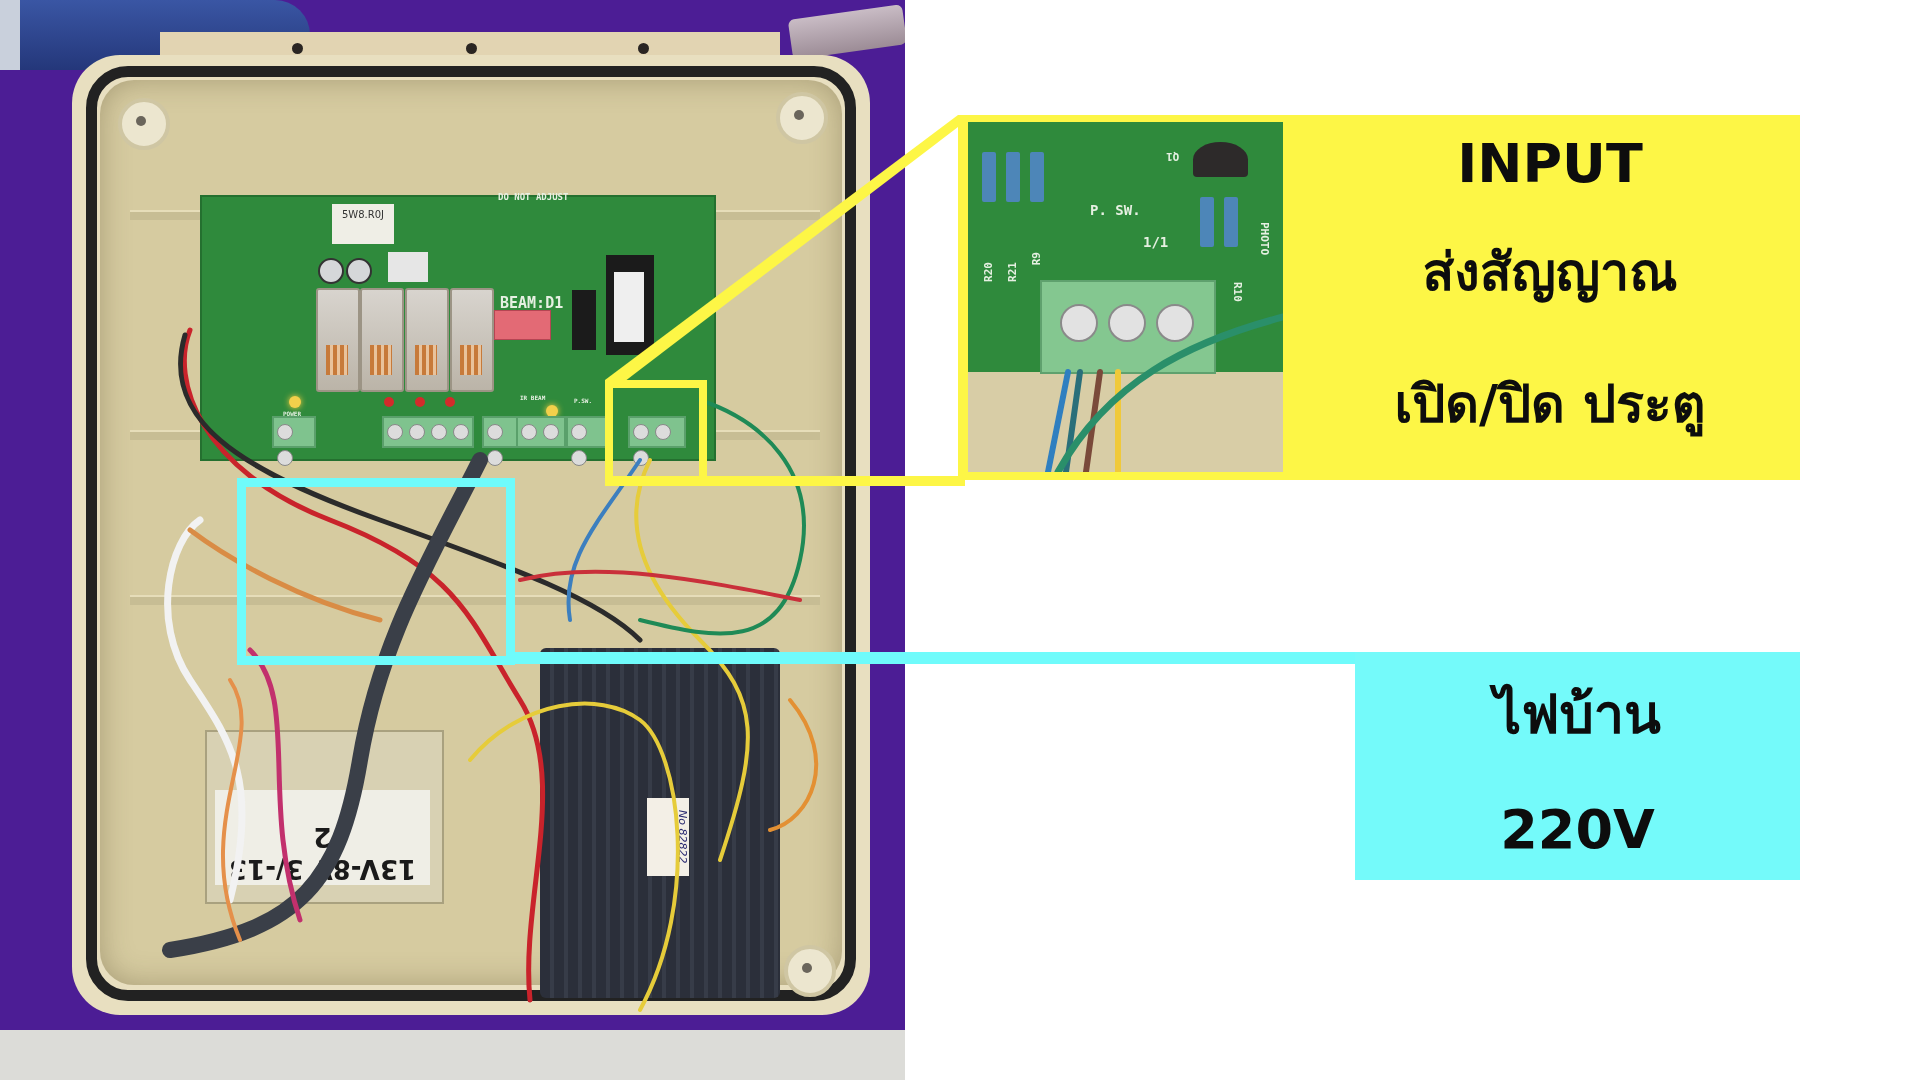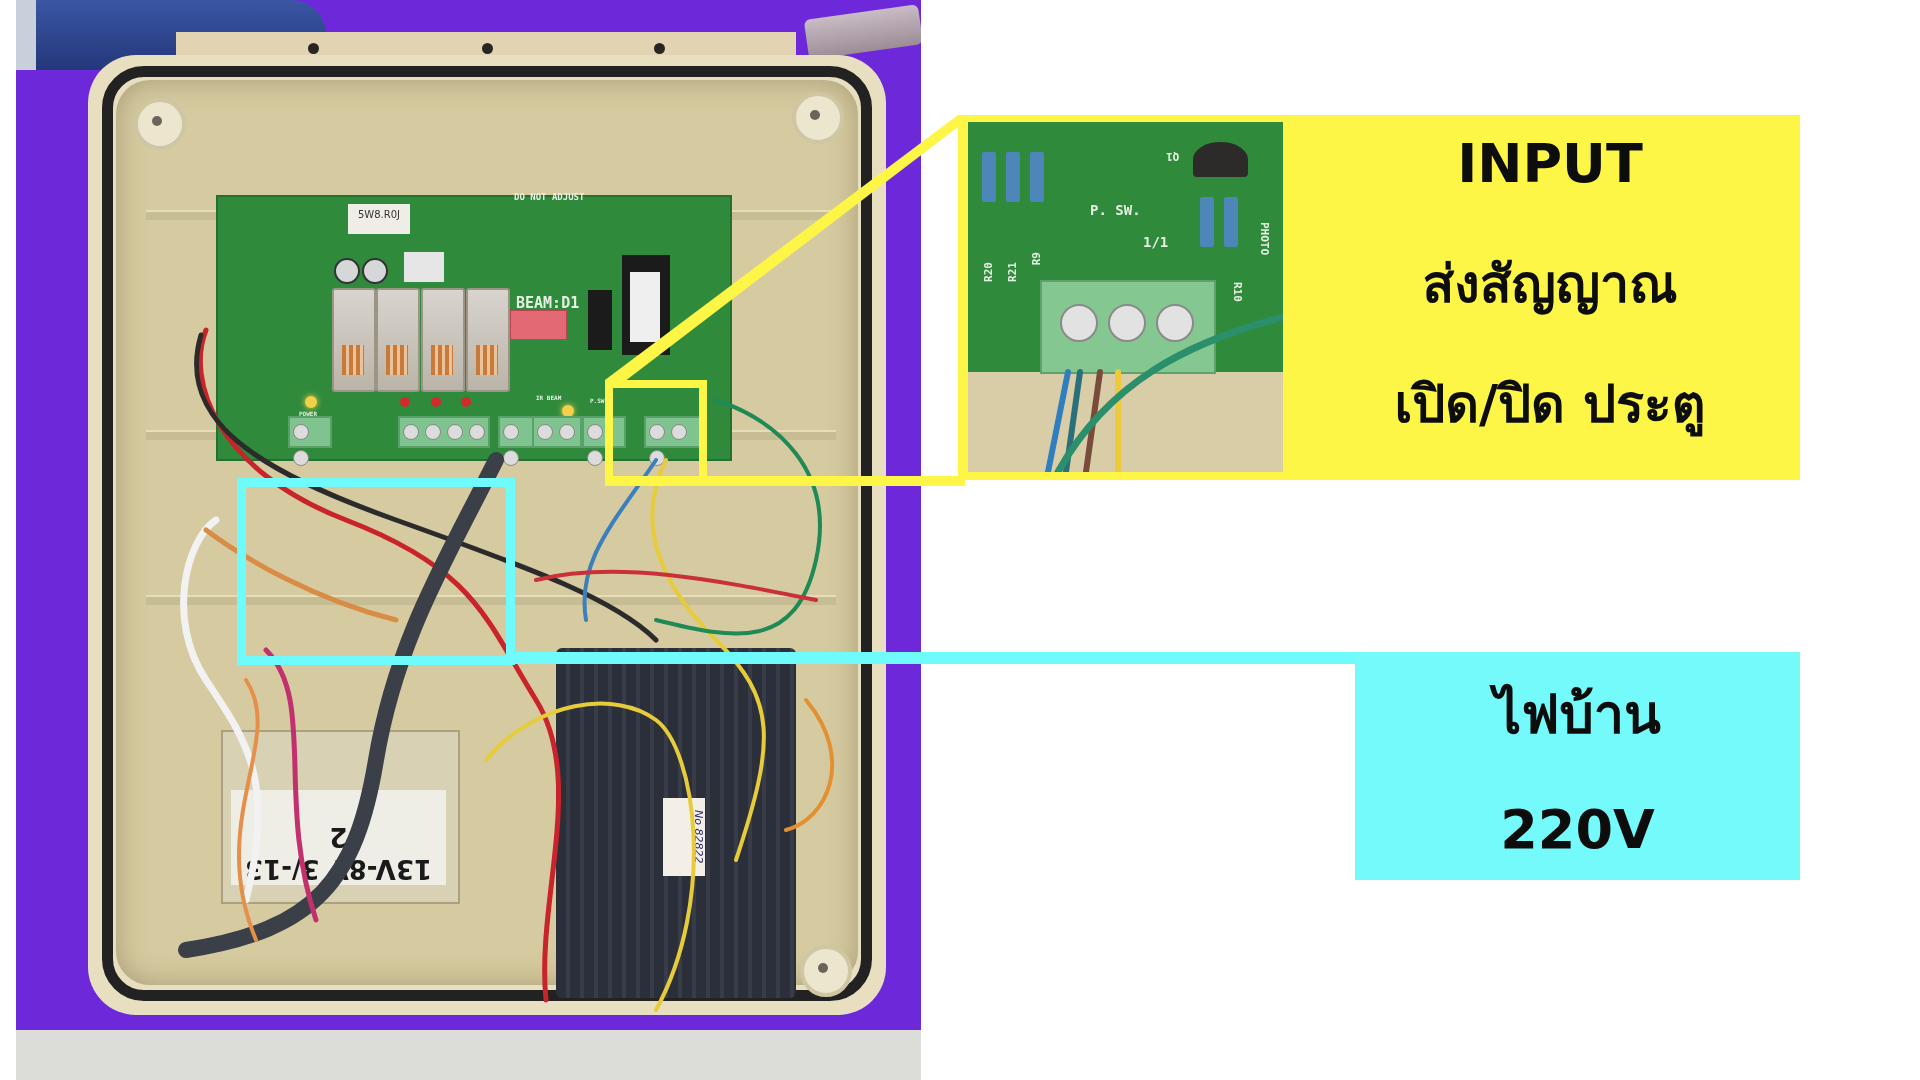--- a/index.html
+++ b/index.html
@@ -1,19 +1,19 @@
 <!DOCTYPE html>
 <html><head>
   <meta charset="utf-8">
   <style>
     html,body{margin:0;padding:0;}
     body{width:1920px;height:1080px;background:#ffffff;position:relative;overflow:hidden;font-family:"DejaVu Sans",sans-serif;}
     .abs{position:absolute;}
     
-    #photo{left:16px;top:0;width:905px;height:1080px;background:#6d28d9;overflow:hidden;}
+    #photo{left:0;top:0;width:905px;height:1080px;background:#4c1d95;overflow:hidden;}
     .wall-bottom{left:0;top:1030px;width:905px;height:50px;background:#dcdcd8;}
     .screwdriver{left:0;top:0;width:310px;height:70px;background:linear-gradient(#3a56a4,#24377a);border-radius:0 40px 40px 0;}
     .screwdriver-cap{left:0;top:0;width:20px;height:70px;background:#c9d0dc;}
     .tester{left:790px;top:12px;width:115px;height:40px;background:linear-gradient(#c9bcc5,#9c8c96);transform:rotate(-8deg);border-radius:6px;}
     .box-shell{left:72px;top:55px;width:798px;height:960px;background:#e8dfc0;border-radius:48px;}
     .box-lid-tab{left:160px;top:32px;width:620px;height:30px;background:#e2d4b2;}
     .lid-hole{width:11px;height:11px;border-radius:50%;background:#2a2522;top:43px;}
     .box-gasket{left:86px;top:66px;width:770px;height:935px;border:11px solid #222;border-radius:42px;box-sizing:border-box;}
     .box-inner{left:100px;top:80px;width:742px;height:905px;background:#d6cba0;border-radius:34px;box-shadow:inset 0 0 30px rgba(80,70,40,.35);}
     .rail{height:8px;background:#c7bd94;border-top:2px solid #e6ddb9;}
@@ -41,21 +41,21 @@
     .black-box-label{left:647px;top:798px;width:42px;height:78px;background:#f3efe6;color:#2a2a70;font-size:11px;writing-mode:vertical-rl;text-align:center;font-style:italic;}
     
     .yellow-small{left:605px;top:380px;width:102px;height:105px;border:8px solid #fdf646;box-sizing:border-box;}
     .yellow-big{left:958px;top:115px;width:842px;height:365px;background:#fdf646;}
     .inset{left:968px;top:122px;width:315px;height:350px;background:#2f8a3c;overflow:hidden;}
     .cyan-small{left:237px;top:478px;width:278px;height:187px;border:9px solid #6ffbfb;box-sizing:border-box;}
     .cyan-line{left:515px;top:652px;width:845px;height:12px;background:#6ffbfb;}
     .cyan-label{left:1355px;top:652px;width:445px;height:228px;background:#74fafa;}
     .label-text{color:#0d0d0d;font-weight:bold;text-align:center;font-family:"DejaVu Sans",sans-serif;}
     .input-title{left:1300px;top:132px;width:500px;font-size:54px;line-height:64px;}
-    .input-line1{left:1300px;top:250px;width:500px;font-size:52px;line-height:68px;}
+    .input-line1{left:1300px;top:238px;width:500px;font-size:52px;line-height:68px;}
     .input-line2{left:1300px;top:370px;width:500px;font-size:52px;line-height:68px;}
     .power-line1{left:1355px;top:680px;width:445px;font-size:54px;line-height:70px;}
     .power-line2{left:1355px;top:795px;width:445px;font-size:54px;line-height:70px;}
   </style>
 </head>
 <body>
 
 <div id="photo" class="abs">
   <div class="abs screwdriver"></div>
   <div class="abs screwdriver-cap"></div>
@@ -74,21 +74,21 @@
   <div class="abs rail" style="left:130px;top:210px;width:690px;"></div>
   <div class="abs rail" style="left:130px;top:430px;width:690px;"></div>
   <div class="abs rail" style="left:130px;top:595px;width:690px;"></div>
 
   <div class="abs post" style="left:118px;top:98px;"></div>
   <div class="abs post" style="left:776px;top:92px;"></div>
   <div class="abs post" style="left:784px;top:945px;"></div>
 
   <div class="abs pcb"></div>
   <div class="abs pcb-text" style="left:498px;top:192px;font-size:9px;">DO NOT ADJUST</div>
-  <div class="abs" style="left:332px;top:204px;width:62px;height:30px;background:#efeee6;color:#333;font-size:10px;text-align:center;line-height:22px;">5W8.R0J</div>
+  <div class="abs" style="left:332px;top:204px;width:62px;height:40px;background:#efeee6;color:#333;font-size:10px;text-align:center;line-height:22px;">5W8.R0J</div>
   <div class="abs pcb-text" style="left:500px;top:294px;font-size:15px;">BEAM:D1</div>
   <div class="abs cap" style="left:318px;top:258px;"></div>
   <div class="abs cap" style="left:346px;top:258px;"></div>
   <div class="abs" style="left:388px;top:252px;width:40px;height:30px;background:#e6e6e6;"></div>
   <div class="abs relay" style="left:316px;"></div>
   <div class="abs relay" style="left:360px;"></div>
   <div class="abs relay" style="left:405px;"></div>
   <div class="abs relay" style="left:450px;"></div>
   <div class="abs dip"></div>
   <div class="abs chip" style="left:572px;top:290px;width:24px;height:60px;"></div>

